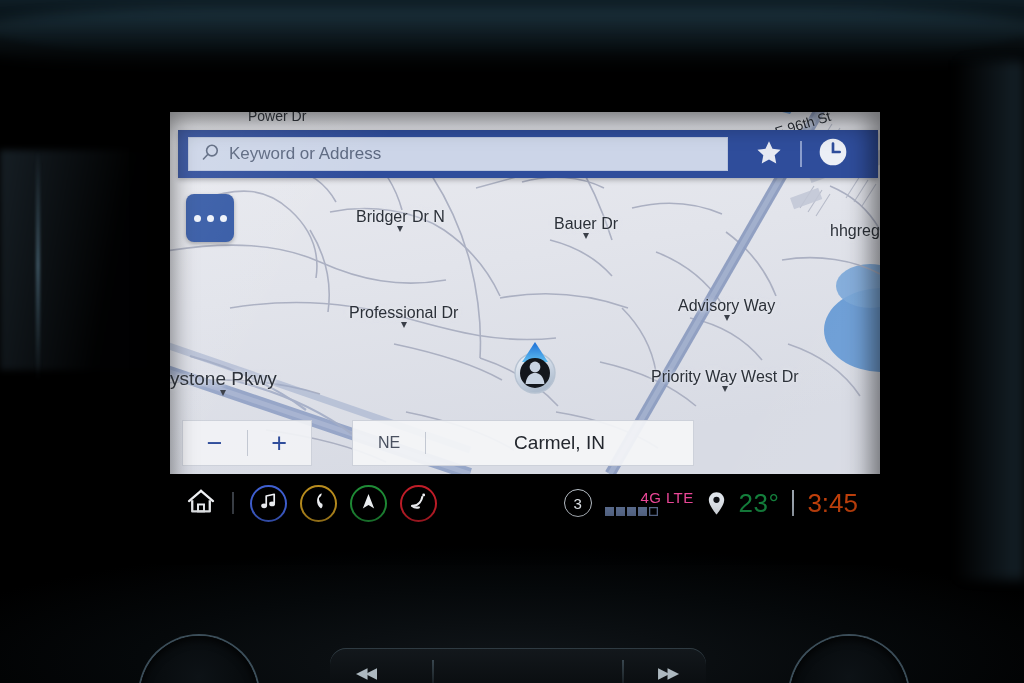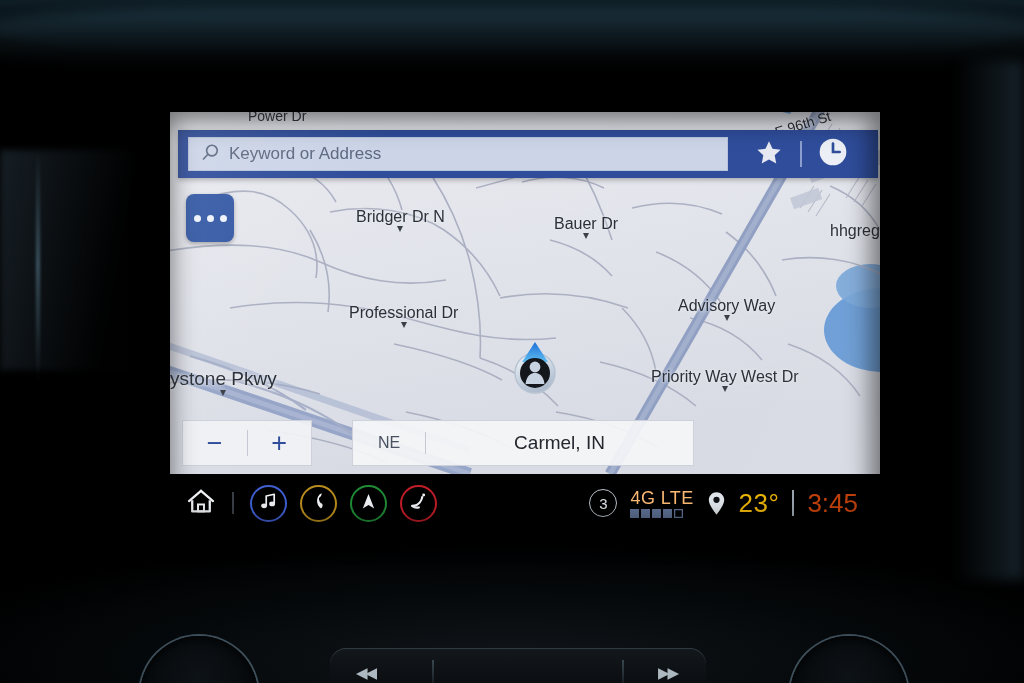--- a/index.html
+++ b/index.html
@@ -304,35 +304,36 @@
     color: #e2e7ec;
     font-size: 15px;
     box-sizing: border-box;
   }
   .net {
     display: flex; flex-direction: column;
     align-items: flex-start;
     gap: 2px;
   }
   .net-label {
-    color: #fdba74;
-    font-size: 18px;
+    color: #ec4899;
+    font-size: 15px;
     letter-spacing: 0.4px;
     line-height: 1;
+    margin-left: 36px;
   }
   .bars { display: flex; gap: 2px; }
   .bars i {
     width: 9px; height: 9px;
     background: #5d6f92;
     display: block;
   }
   .bars i.off { background: transparent; box-shadow: inset 0 0 0 1.3px #5d6f92; }
   .temp {
     font-size: 26px;
-    color: #eab308;
+    color: #15803d;
     letter-spacing: 0.5px;
   }
   .sb-vdiv {
     width: 2px; height: 26px;
     background: #9aa3ad;
   }
   .clock {
     font-size: 26px;
     color: #c2410c;
   }

